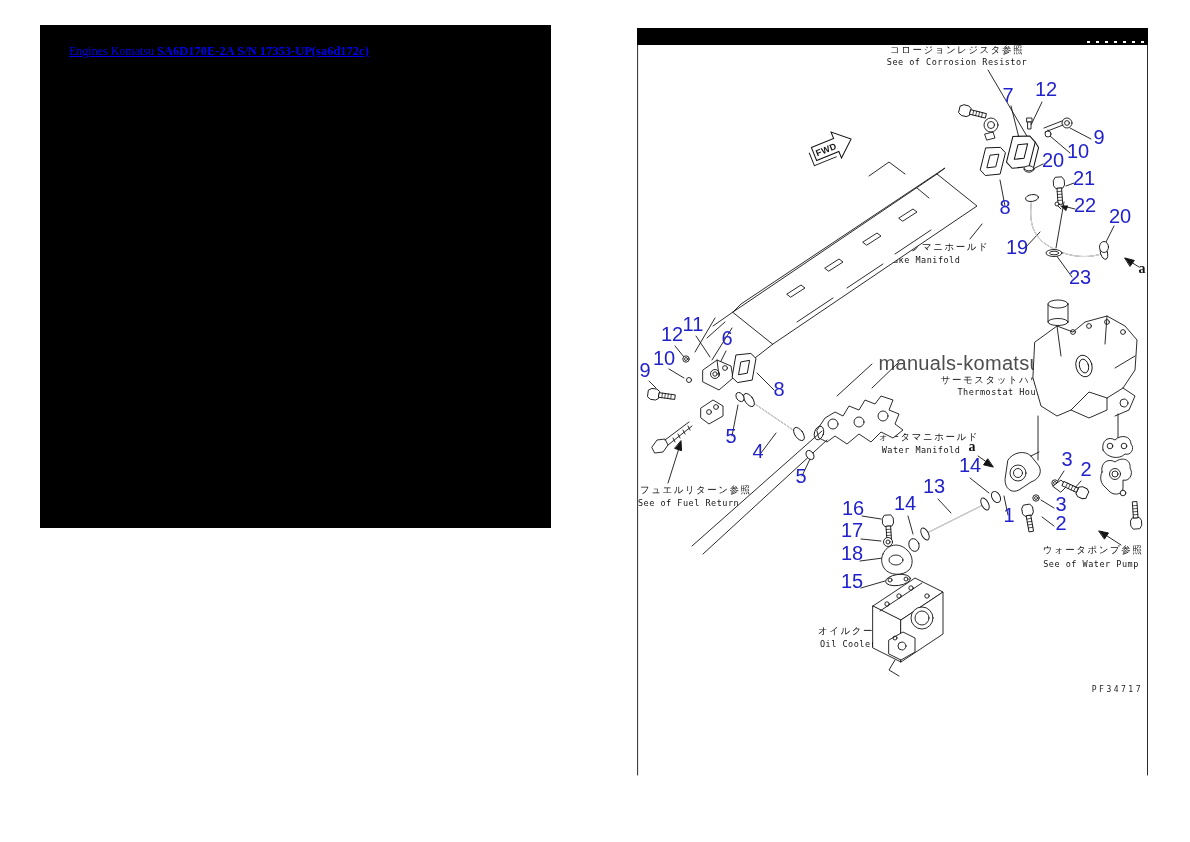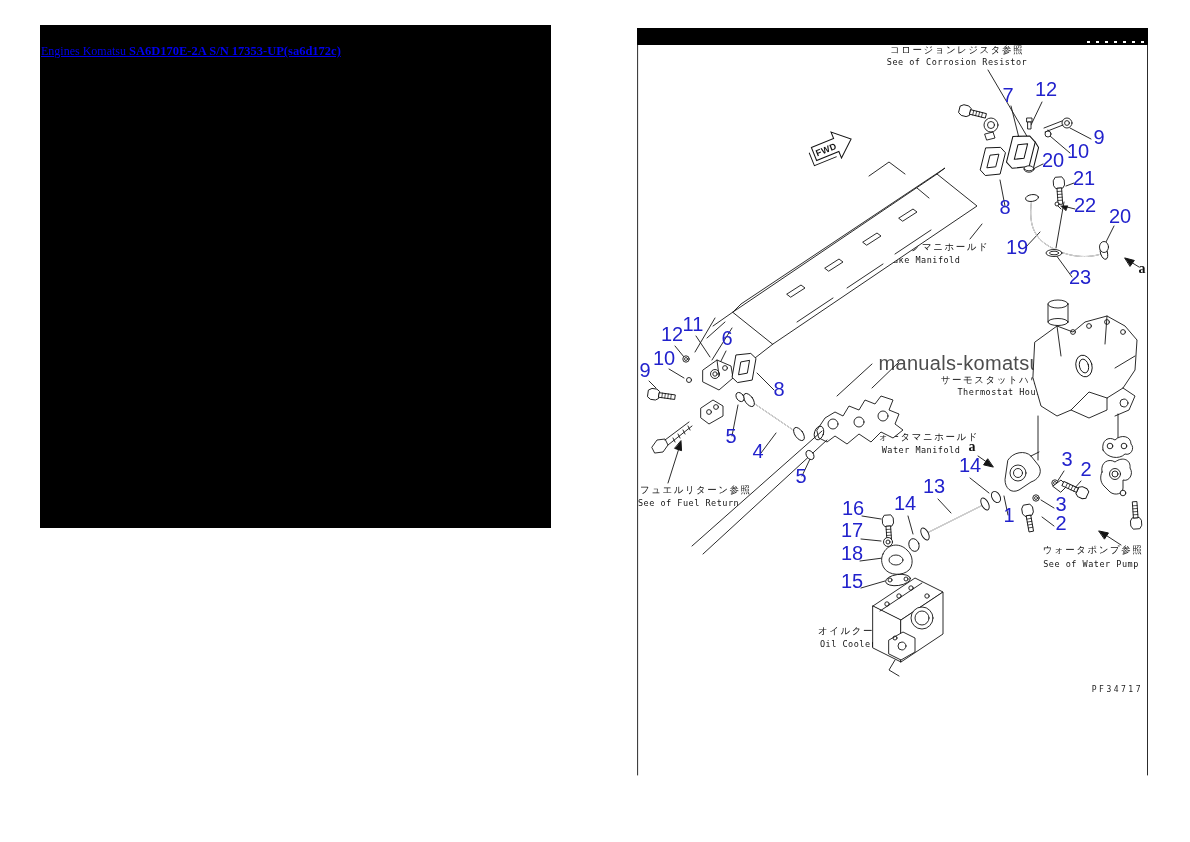--- a/index.html
+++ b/index.html
@@ -10,20 +10,21 @@
   
   .black-panel{
     position:absolute;left:40px;top:25px;width:511px;height:503px;
     background:#000000;
   }
   .engine-link{
     display:inline-block;margin:19px 0 0 1px;
     font-family:"Liberation Serif",serif;
     color:#0000ee;text-decoration:underline;white-space:nowrap;
     font-size:12px;
+    padding-left:28px;
   }
   .engine-link .model{font-weight:bold;font-size:12.5px;}
   
   .diagram-panel{
     position:absolute;left:637px;top:26px;width:513px;height:750px;
     background:#ffffff;
   }
   svg text{user-select:none;}
   .jp{font-family:"Liberation Sans",sans-serif;font-size:9.5px;fill:#141414;letter-spacing:1.5px;text-anchor:middle;}
   .en{font-family:"DejaVu Sans Mono",monospace;font-size:8.5px;fill:#141414;letter-spacing:0.5px;text-anchor:middle;}

